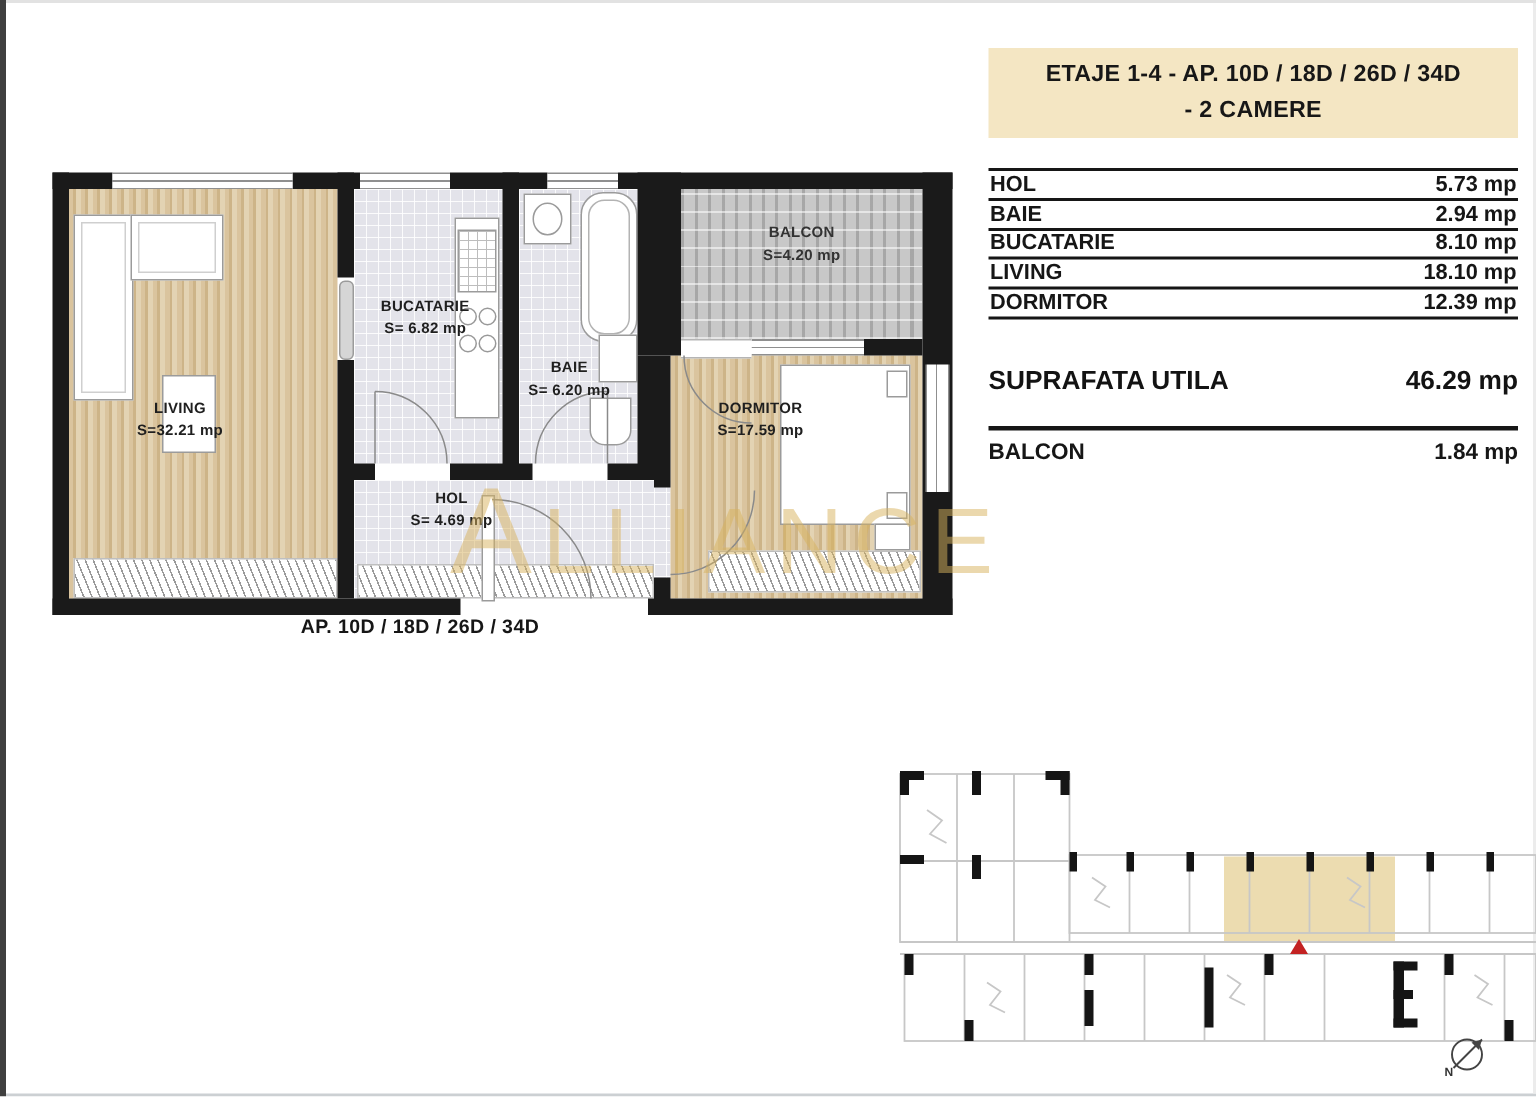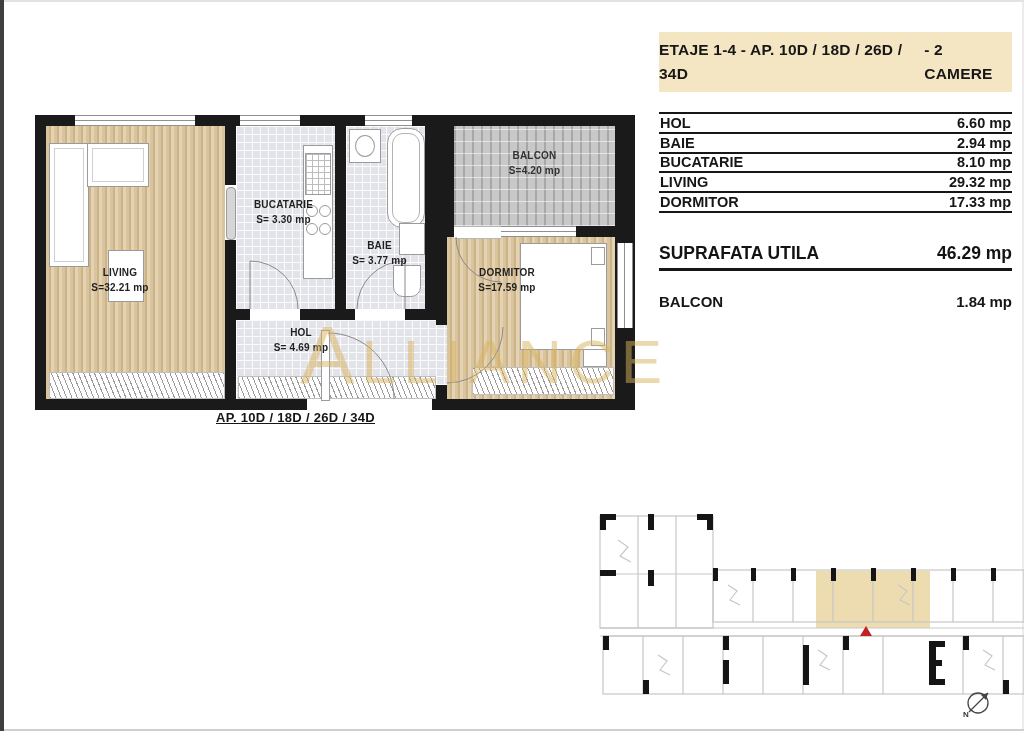--- a/index.html
+++ b/index.html
@@ -9,27 +9,27 @@
   }
   .abs{position:absolute;}
   
   .edge-left{left:0;top:0;width:4px;height:731px;background:#3f3f3f;}
   .edge-top{left:4px;top:0;width:1020px;height:2px;background:#e2e2e2;}
   .edge-bottom{left:4px;top:729px;width:1020px;height:2px;background:#ccd0d3;}
   .edge-right{left:1022px;top:2px;width:2px;height:727px;background:#ececec;}
 
   
   .hdr-box{left:659px;top:32px;width:353px;height:60px;background:#f4e6c3;
-    display:flex;flex-direction:row;justify-content:center;align-items:center;
-    font-weight:bold;font-size:15.5px;color:#171717;line-height:1.55;letter-spacing:.2px;text-align:left;}
+    display:flex;flex-direction:column;justify-content:center;align-items:center;
+    font-weight:bold;font-size:15.5px;color:#171717;line-height:1.55;letter-spacing:.2px;text-align:right;}
   .tbl{left:659px;top:112px;width:353px;border-top:2px solid #161616;}
   .tr{display:flex;justify-content:space-between;align-items:center;height:17.8px;
     border-bottom:2px solid #161616;font-size:14.5px;font-weight:bold;color:#161616;padding:0 1px;}
   .total{left:659px;top:243px;width:353px;display:flex;justify-content:space-between;align-items:flex-end;
-    font-size:17.5px;font-weight:bold;color:#131313;border-bottom:3px solid #161616;padding-bottom:4px;}
+    font-size:17.5px;font-weight:bold;color:#131313;border-bottom:3px solid #161616;padding-bottom:20px;}
   .balc{left:659px;top:293px;width:353px;display:flex;justify-content:space-between;
     font-size:15px;font-weight:bold;color:#161616;}
 
   
   .plan{left:35px;top:115px;width:600px;height:295px;}
   .wall{position:absolute;background:#1a1a1a;}
   .win{position:absolute;height:11px;background:linear-gradient(180deg,#8f8f8f 0 1px,#fff 1px 5px,#8f8f8f 5px 6px,#fff 6px 10px,#8f8f8f 10px 11px);}
   .win-v{position:absolute;width:16px;background:linear-gradient(90deg,#8f8f8f 0 1px,#fff 1px 7px,#8f8f8f 7px 8px,#fff 8px 15px,#8f8f8f 15px 16px);}
   .gap{position:absolute;background:#fff;border-top:1px solid #b5b5b5;border-bottom:1px solid #b5b5b5;}
   .room-wood{position:absolute;background:repeating-linear-gradient(90deg,#dac49e 0 3px,#cdb488 3px 5px,#e3d3b3 5px 8px);}
@@ -45,21 +45,21 @@
   .tub{border-radius:15px;}
   .tub-inner{position:absolute;inset:4px;border:1px solid #b3b3b3;border-radius:11px;}
   .circle{position:absolute;inset:5px;border:1px solid #9b9b9b;border-radius:50%;background:#fff;}
   .toilet{border-radius:0 0 10px 10px;}
   .leaf{position:absolute;background:#d6d6d6;border:1px solid #9b9b9b;border-radius:4px;}
   .hatch{position:absolute;background-color:#fff;border:1px solid #bfbfbf;
     background-image:repeating-linear-gradient(68deg,#9a9a9a 0 1px,transparent 1px 5px);}
   .lbl{position:absolute;font-size:10px;font-weight:bold;color:#1f1f1f;text-align:center;line-height:1.5;letter-spacing:.2px;z-index:6;}
   .lbl span{display:block;}
   .plan-svg{position:absolute;left:0;top:0;z-index:5;pointer-events:none;}
-  .caption{left:185px;top:410px;width:190px;text-align:right;font-size:13px;font-weight:bold;color:#161616;letter-spacing:.3px;text-decoration:underline;}
+  .caption{left:185px;top:410px;width:190px;text-align:center;font-size:13px;font-weight:bold;color:#161616;letter-spacing:.3px;}
 
   
   .watermark{left:300px;top:302px;width:430px;font-size:62px;font-weight:400;letter-spacing:7px;
     color:#d8b35e;opacity:.5;z-index:9;line-height:1.3;}
   .watermark::first-letter{font-size:132%;}
 
   
   .keyplan{left:588px;top:500px;}
 </style>
 </head>
@@ -71,37 +71,37 @@
 <div class="abs edge-right"></div>
 
 <div class="abs hdr-box">
   <div>ETAJE 1-4 - AP. 10D / 18D / 26D / 34D</div>
   <div>- 2 CAMERE</div>
 </div>
 
 <div class="abs tbl">
   <div class="tr">
     <span>HOL</span>
-    <span>6.60 mp</span>
+    <span>5.73 mp</span>
   </div>
   <div class="tr">
     <span>BAIE</span>
     <span>2.94 mp</span>
   </div>
   <div class="tr">
     <span>BUCATARIE</span>
     <span>8.10 mp</span>
   </div>
   <div class="tr">
     <span>LIVING</span>
-    <span>29.32 mp</span>
+    <span>18.10 mp</span>
   </div>
   <div class="tr">
     <span>DORMITOR</span>
-    <span>17.33 mp</span>
+    <span>12.39 mp</span>
   </div>
 </div>
 
 <div class="abs total">
   <span>SUPRAFATA UTILA</span>
   <span>46.29 mp</span>
 </div>
 
 <div class="abs balc">
   <span>BALCON</span>
@@ -189,25 +189,25 @@
         <circle cx="290" cy="114" r="5.5"></circle>
     </g>
   </svg>
 
   <div class="lbl" style="left:10px;top:150px;width:150px;">
     <span>LIVING</span>
     <span>S=32.21 mp</span>
   </div>
   <div class="lbl" style="left:196px;top:82px;width:105px;">
     <span>BUCATARIE</span>
-    <span>S= 3.30 mp</span>
+    <span>S= 6.82 mp</span>
   </div>
   <div class="lbl" style="left:302px;top:123px;width:85px;">
     <span>BAIE</span>
-    <span>S= 3.77 mp</span>
+    <span>S= 6.20 mp</span>
   </div>
   <div class="lbl" style="left:201px;top:210px;width:130px;">
     <span>HOL</span>
     <span>S= 4.69 mp</span>
   </div>
   <div class="lbl" style="left:402px;top:150px;width:140px;">
     <span>DORMITOR</span>
     <span>S=17.59 mp</span>
   </div>
   <div class="lbl" style="left:419px;top:33px;width:161px;color:#333;">

